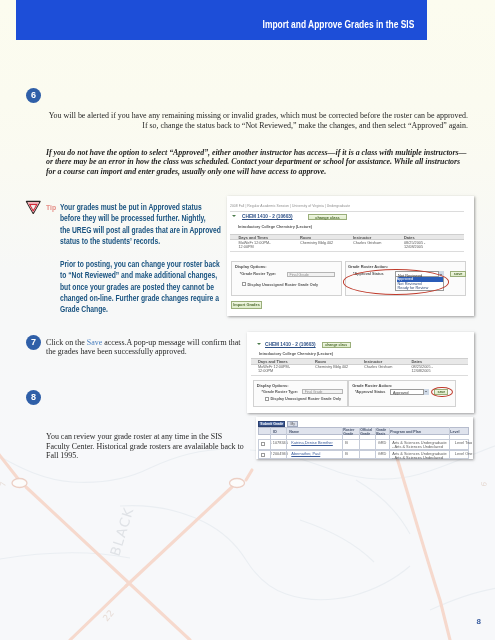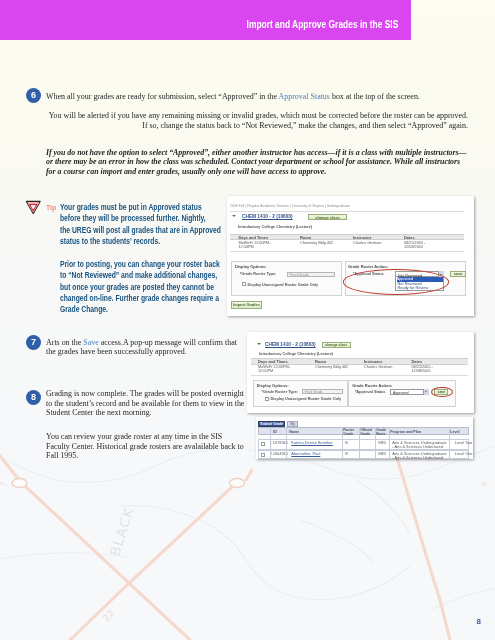--- a/index.html
+++ b/index.html
@@ -3,21 +3,21 @@
 <meta charset="utf-8">
 <style>
   html,body{margin:0;padding:0;}
   body{width:495px;height:640px;overflow:hidden;background:#f8f6ef;
        font-family:"Liberation Serif",serif;-webkit-font-smoothing:antialiased;}
   .page{position:relative;width:495px;height:640px;overflow:hidden;}
 
   
   .mapwm{position:absolute;left:0;top:0;width:495px;height:640px;pointer-events:none;}
 
-  .hdr{position:absolute;left:0;top:0;width:411px;height:40px;background:#d946ef;}
+  .hdr{position:absolute;left:16px;top:0;width:411px;height:40px;background:#1d4ed8;}
   .hdr-title{position:absolute;right:13px;top:18px;color:#ffffff;
      font-family:"Liberation Sans",sans-serif;font-weight:bold;font-size:11px;
      letter-spacing:0px;transform:scaleX(.765);transform-origin:100% 50%;white-space:nowrap;}
 
   
   .stepnum{position:absolute;width:15px;height:15px;border-radius:50%;
      background:#2f5fa8;color:#fff;font-family:"Liberation Sans",sans-serif;
      font-weight:bold;font-size:9px;line-height:15px;text-align:center;}
 
   .body-txt{position:absolute;font-family:"Liberation Serif",serif;font-size:7.95px;
@@ -112,23 +112,20 @@
     <text x="107" y="622" fill="#e7dcd6" font-family="DejaVu Sans, sans-serif" font-size="9" transform="rotate(-50 107 622)">22</text>
     <text x="5" y="487" fill="#e7dcd6" font-family="DejaVu Sans, sans-serif" font-size="7.5" transform="rotate(-78 5 487)">7</text>
     <text x="486" y="487" fill="#e7dcd6" font-family="DejaVu Sans, sans-serif" font-size="7.5" transform="rotate(-78 486 487)">6</text>
   </svg>
 
   <div class="hdr">
     <div class="hdr-title">Import and Approve Grades in the SIS</div>
   </div>
 
   <div class="stepnum" style="left:26px;top:88px;">6</div>
-  <div class="body-txt" style="left:46px;top:92px;width:420px;">
-    <span>When all your grades are ready for submission, select “Approved” in the </span><span class="lk">Approval Status</span><span> box at the top of the screen.</span>
-  </div>
   <div class="body-txt" style="left:46px;top:111px;width:422px;text-align:right;">You will be alerted if you have any remaining missing or invalid grades, which must be corrected before the roster can be approved. If so, change the status back to “Not Reviewed,” make the changes, and then select “Approved” again.</div>
   <div class="body-txt bi" style="left:46px;top:147.5px;width:424px;letter-spacing:-0.035px;">If you do not have the option to select “Approved”, either another instructor has access—if it is a class with multiple instructors—or there may be an error in how the class was scheduled. Contact your department or school for assistance. While all instructors for a course can import and enter grades, usually only one will have access to approve.</div>
 
   <svg class="tipicon" style="position:absolute;left:25px;top:199px;width:16.5px;height:17px;" viewBox="0 0 34 32">
     <path d="M3 3.6 L31 3.6 L17 28 Z" fill="#ffffff" stroke="#2a2422" stroke-width="2.8" stroke-linejoin="round"></path>
     <path d="M6.4 6.2 L27.6 6.2 L17 24.8 Z" fill="#ffffff" stroke="#f2b3ba" stroke-width="2.6" stroke-linejoin="round"></path>
     <path d="M9.6 9.4 L24.4 9.4 L17 22.4 Z" fill="#ffffff" stroke="#d22a38" stroke-width="2.6" stroke-linejoin="round"></path>
     <path d="M12.6 12.3 L21.4 12.3 L17 20 Z" fill="#fbf8f6" stroke="#d2c0bc" stroke-width="0.9" stroke-linejoin="round"></path>
   </svg>
   <div class="tip-label" style="left:45.5px;top:202.5px;">Tip</div>
@@ -141,25 +138,24 @@
   <div class="tip-txt" style="left:60px;top:259px;width:260px;">
     <div>Prior to posting, you can change your roster back</div>
     <div>to “Not Reviewed” and make additional changes,</div>
     <div>but once your grades are posted they cannot be</div>
     <div>changed on-line. Further grade changes require a</div>
     <div>Grade Change.</div>
   </div>
 
   <div class="stepnum" style="left:26px;top:335px;">7</div>
   <div class="body-txt" style="left:46px;top:337.5px;width:196px;">
-    <span>Arts on the </span><span class="lk">Save</span><span> access.A pop-up message will confirm that the grades have been successfully approved.</span>
+    <span>Click on the </span><span class="lk">Save</span><span> access.A pop-up message will confirm that the grades have been successfully approved.</span>
   </div>
 
   <div class="stepnum" style="left:26px;top:390px;">8</div>
-  <div class="body-txt" style="left:46px;top:389.2px;width:200px;">Grading is now complete. The grades will be posted overnight to the student’s record and be available for them to view in the Student Center the next morning.</div>
   <div class="body-txt" style="left:46px;top:432px;width:200px;">You can review your grade roster at any time in the SIS Faculty Center. Historical grade rosters are avalailable back to Fall 1995.</div>
 
   <div class="shot" style="left:226.5px;top:196px;width:247px;height:120px;">
     <div class="sc-crumb" style="left:3.5px;top:7.8px;">2008 Fall | Regular Academic Session | University of Virginia | Undergraduate</div>
     <div class="sc-rule" style="left:3.5px;top:15px;width:234px;"></div>
     <div class="sc-tri" style="left:5.5px;top:19.4px;"></div>
     <div class="sc-link" style="left:15.5px;top:17.2px;font-size:5.3px;">CHEM 1410 - 2 (10603)</div>
     <div class="sc-btn" style="left:81.5px;top:17.5px;width:39px;height:6.6px;line-height:5.3px;">change class</div>
     <div class="sc-desc" style="left:11.5px;top:28.3px;">Introductory College Chemistry (Lecture)</div>
     <div class="sc-thead" style="left:3.5px;top:37.7px;width:234px;height:6.3px;"></div>

